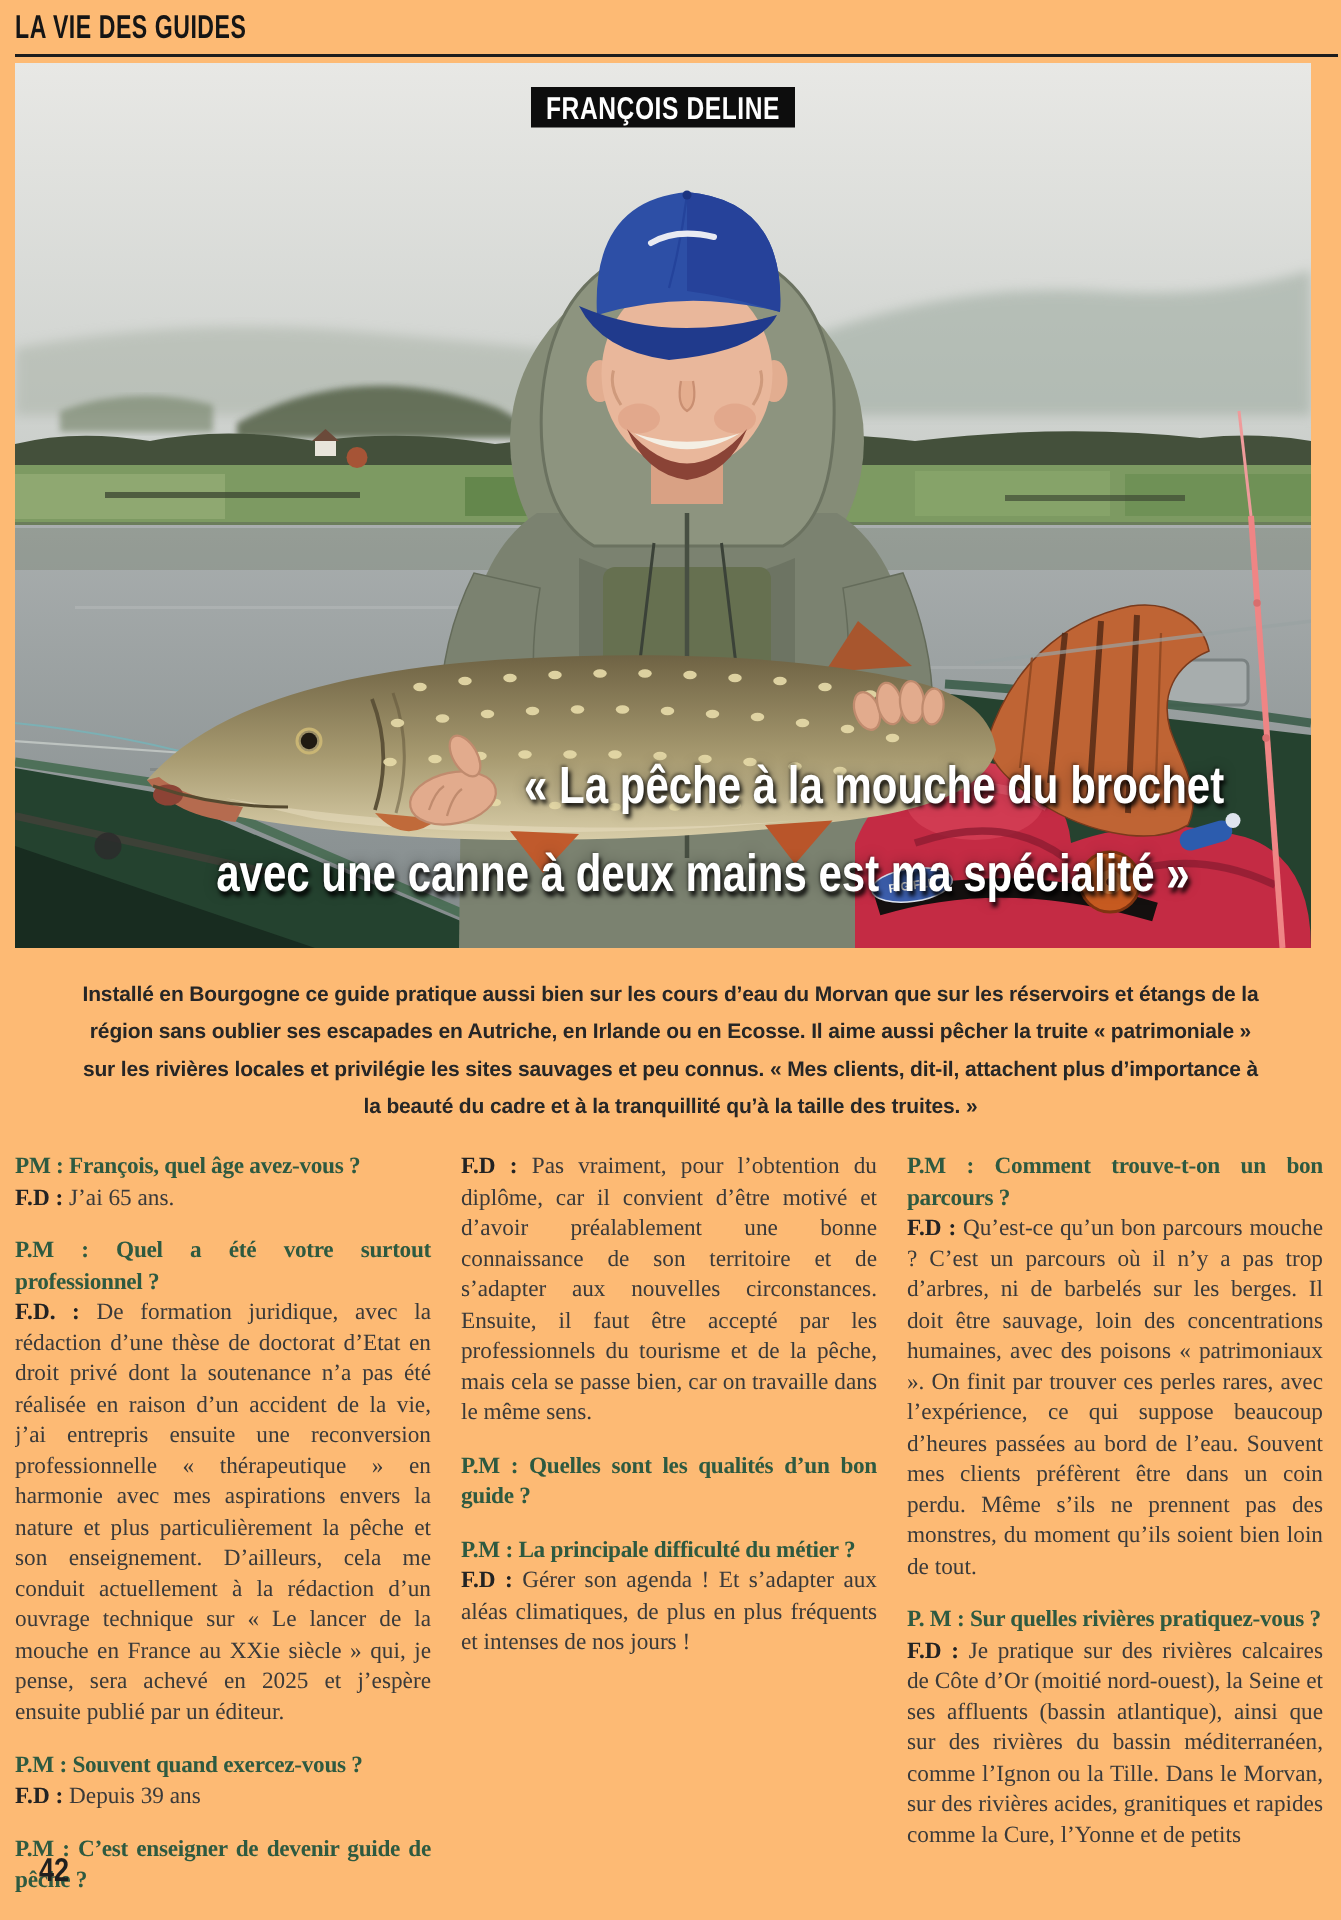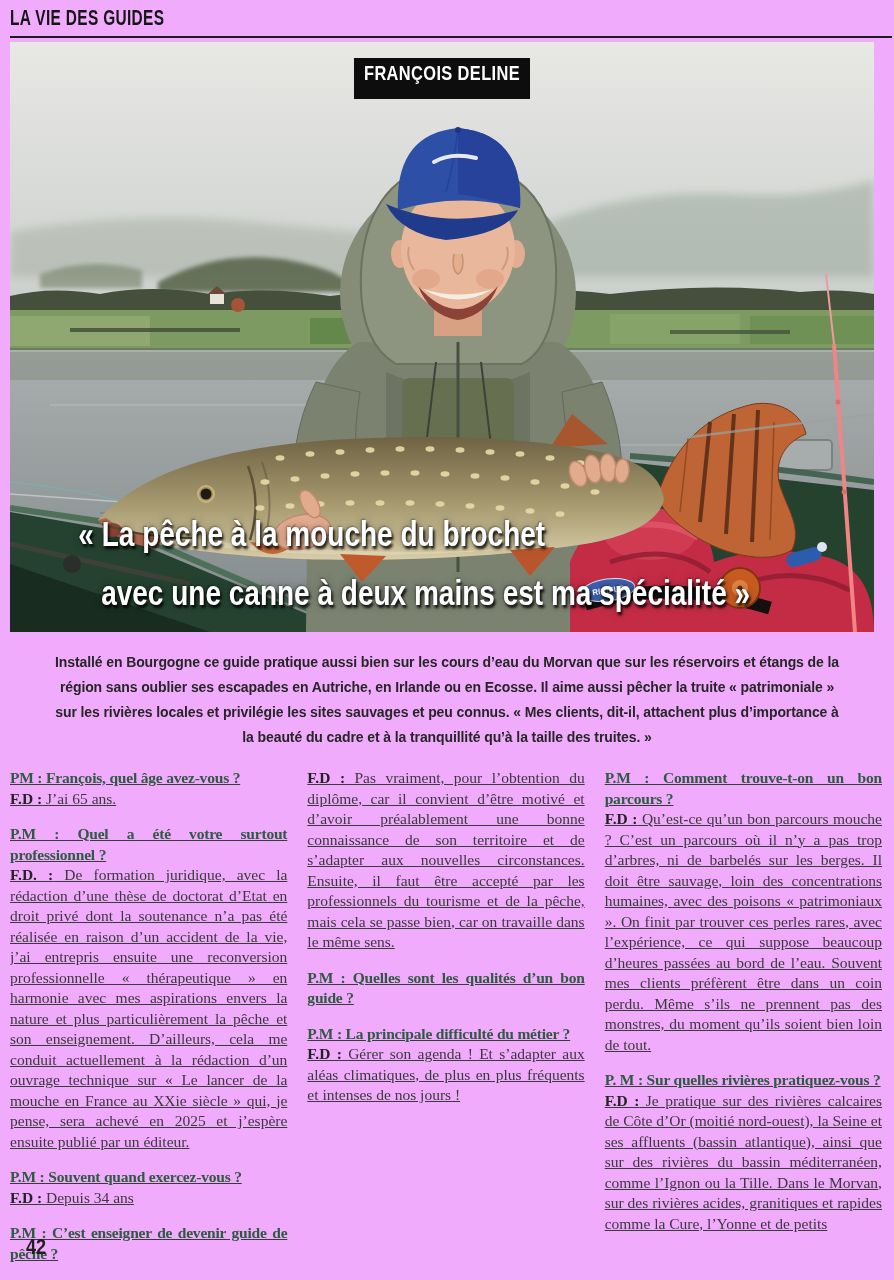--- a/index.html
+++ b/index.html
@@ -1,42 +1,42 @@
 <!DOCTYPE html>
 <html lang="fr"><head>
 <meta charset="utf-8">
 <style>
   html,body{margin:0;padding:0;background:#e9e9e7;}
   .page{
     position:relative; width:894px; height:1280px; margin:0 auto;
-    background:#f0abfc; overflow:hidden;
+    background:#fdba74; overflow:hidden;
     font-family:"Liberation Serif", serif; color:#3a3a3a;
   }
   
   .section-label{
     position:absolute; left:10px; top:5px; margin:0;
     font-family:"Liberation Sans", sans-serif; font-weight:bold;
     font-size:22px; letter-spacing:.5px; color:#151515;
     transform:scaleX(.70); transform-origin:0 50%; white-space:nowrap;
   }
   .header-rule{position:absolute; left:10px; right:2px; top:36px; height:2px; background:#1d1d1d;}
   
   .photo{position:absolute; left:10px; top:42px; width:864px; height:590px; margin:0; overflow:hidden; background:#cfd2cf;}
   .photo svg{display:block;}
   .name-tag{
     position:absolute; left:50%; top:16px; transform:translateX(-50%);
-    background:#0d0d0d; padding:3px 9px 14px;
+    background:#0d0d0d; padding:3px 9px 0;
   }
   .name-tag span{
     display:inline-block; font-family:"Liberation Sans", sans-serif; font-weight:bold;
     font-size:21px; color:#ffffff; letter-spacing:.5px; white-space:nowrap;
     transform:scaleX(.78); margin:0 -21px;
   }
   .quote{
-    position:absolute; left:0; right:0; text-align:left; margin:10px;
+    position:absolute; left:0; right:0; text-align:right; margin:0;
     font-family:"Liberation Sans", sans-serif; font-weight:bold; font-size:35px;
     color:#ffffff;
   }
   .quote span{
     display:inline-block; white-space:nowrap; transform:scaleX(.80);
     text-shadow:2px 3px 3px rgba(0,0,0,.9), -1px -1px 2px rgba(0,0,0,.35), 0 0 10px rgba(0,0,0,.35);
   }
   .quote-1{top:462px;}
   .quote-2{top:521px;}
   
@@ -44,21 +44,21 @@
     position:absolute; left:50px; right:50px; top:650px; margin:0;
     font-family:"Liberation Sans", sans-serif; font-weight:bold;
     font-size:14px; line-height:25px; text-align:center; color:#262626;
     letter-spacing:-.1px;
   }
   
   .columns{
     position:absolute; left:10px; right:12px; top:768px; bottom:0;
     display:flex; gap:20px; overflow:hidden;
   }
-  .col{flex:1 1 0; min-width:0;text-decoration:underline;}
+  .col{flex:1 1 0; min-width:0;}
   .col p{margin:0; font-size:15.5px; line-height:20.5px; text-align:justify;}
   .q{
     font-weight:bold; color:#2e5a40; letter-spacing:-.2px;
     margin-top:15px !important;
   }
   .col p:first-child{margin-top:0 !important;}
   .a .fd{font-weight:bold; color:#232323;}
   
   .page-number{
     position:absolute; left:26px; top:1234px;
@@ -284,21 +284,21 @@
 
   <p class="intro">Installé en Bourgogne ce guide pratique aussi bien sur les cours d’eau du Morvan que sur les réservoirs et étangs de la région sans oublier ses escapades en Autriche, en Irlande ou en Ecosse. Il aime aussi pêcher la truite « patrimoniale » sur les rivières locales et privilégie les sites sauvages et peu connus. « Mes clients, dit-il, attachent plus d’importance à la beauté du cadre et à la tranquillité qu’à la taille des truites. »</p>
 
   <main class="columns">
     <div class="col">
       <p class="q">PM : François, quel âge avez-vous ?</p>
       <p class="a"><b class="fd">F.D :</b><span> J’ai 65 ans.</span></p>
       <p class="q">P.M : Quel a été votre surtout professionnel ?</p>
       <p class="a"><b class="fd">F.D. :</b><span> De formation juridique, avec la rédaction d’une thèse de doctorat d’Etat en droit privé dont la soutenance n’a pas été réalisée en raison d’un accident de la vie, j’ai entrepris ensuite une reconversion professionnelle « thérapeutique » en harmonie avec mes aspirations envers la nature et plus particulièrement la pêche et son enseignement. D’ailleurs, cela me conduit actuellement à la rédaction d’un ouvrage technique sur « Le lancer de la mouche en France au XXie siècle » qui, je pense, sera achevé en 2025 et j’espère ensuite publié par un éditeur.</span></p>
       <p class="q">P.M : Souvent quand exercez-vous ?</p>
-      <p class="a"><b class="fd">F.D :</b><span> Depuis 34 ans</span></p>
+      <p class="a"><b class="fd">F.D :</b><span> Depuis 39 ans</span></p>
       <p class="q">P.M : C’est enseigner de devenir guide de pêche ?</p>
     </div>
     <div class="col">
       <p class="a"><b class="fd">F.D :</b><span> Pas vraiment, pour l’obtention du diplôme, car il convient d’être motivé et d’avoir préalablement une bonne connaissance de son territoire et de s’adapter aux nouvelles circonstances. Ensuite, il faut être accepté par les professionnels du tourisme et de la pêche, mais cela se passe bien, car on travaille dans le même sens.</span></p>
       <p class="q">P.M : Quelles sont les qualités d’un bon guide ?</p>
       <p class="q">P.M : La principale difficulté du métier ?</p>
       <p class="a"><b class="fd">F.D :</b><span> Gérer son agenda ! Et s’adapter aux aléas climatiques, de plus en plus fréquents et intenses de nos jours !</span></p>
     </div>
     <div class="col">
       <p class="q">P.M : Comment trouve-t-on un bon parcours ?</p>

